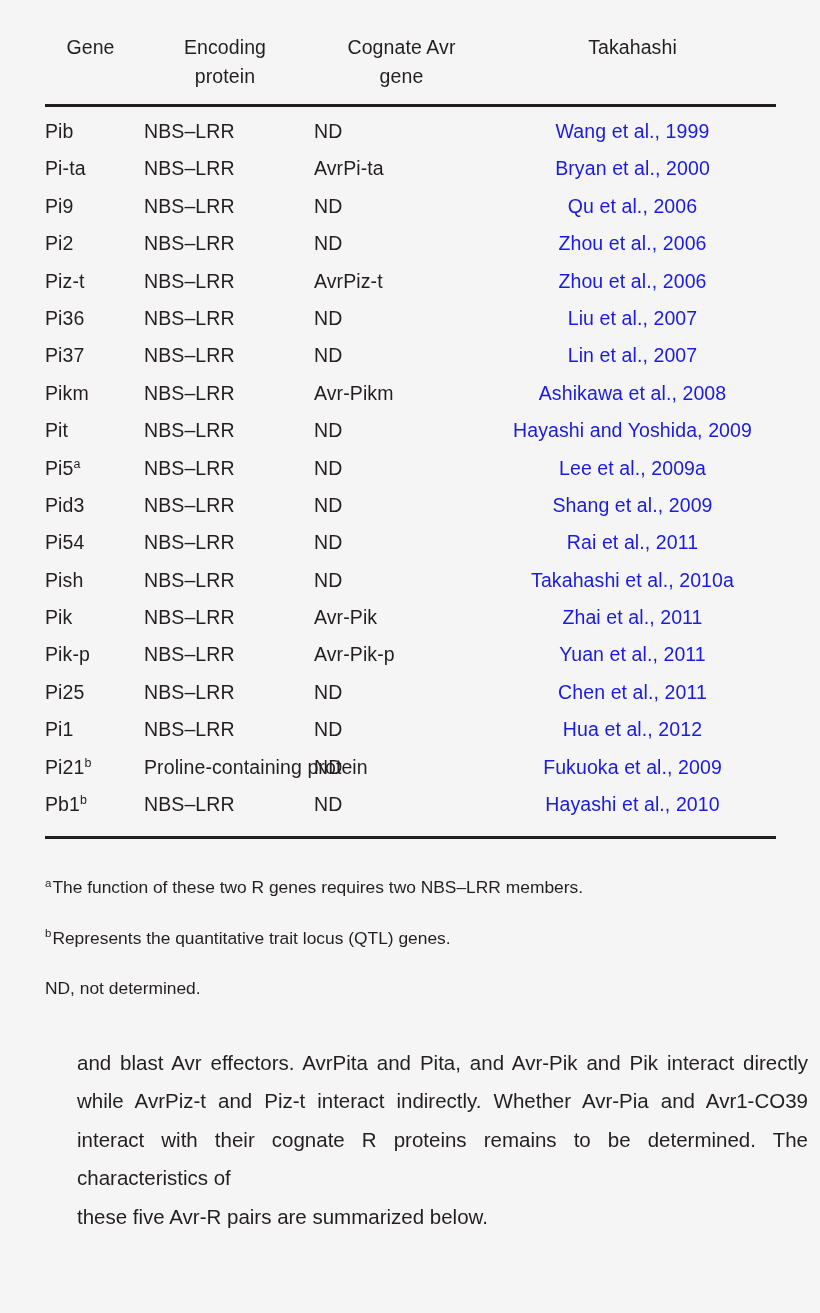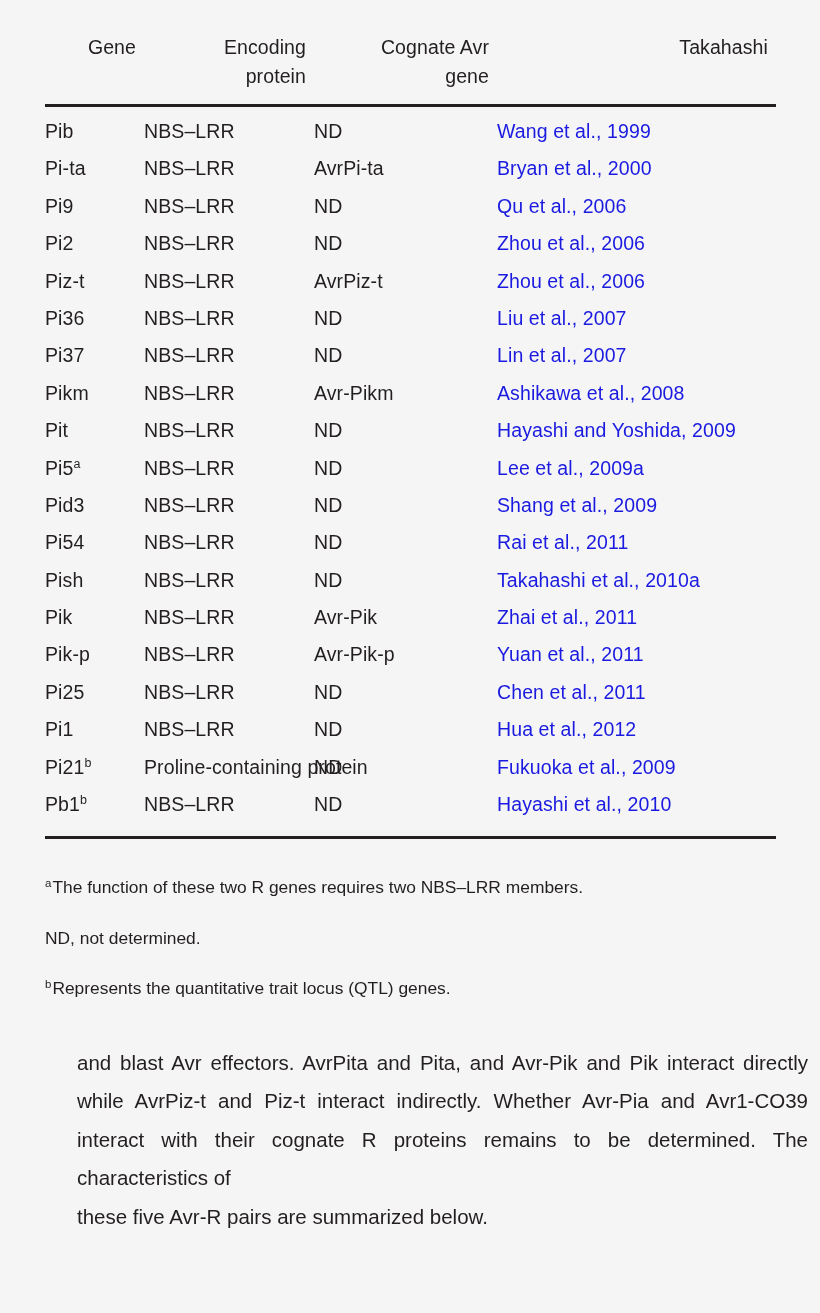--- a/index.html
+++ b/index.html
@@ -34,21 +34,21 @@
     width: 731px;
     table-layout: fixed;
     font-size: 19.5px;
   }
   table.rtable col.c-gene      { width: 99px; }
   table.rtable col.c-protein   { width: 170px; }
   table.rtable col.c-avr       { width: 183px; }
   table.rtable col.c-ref       { width: 279px; }
 
   table.rtable thead th {
-    text-align: right;
+    text-align: center;
     font-weight: 400;
     vertical-align: top;
     padding: 0 8px 0 0;
     line-height: 29px;
     color: #231f20;
     letter-spacing: 0.1px;
   }
   thead tr.head-row th {
     padding-bottom: 13px;
   }
@@ -63,20 +63,21 @@
     height: 37.4px;
     color: #231f20;
     letter-spacing: 0.1px;
     white-space: nowrap;
   }
   table.rtable tbody tr:first-child td {
     padding-top: 9px;
   }
   table.rtable tbody td.ref {
     color: #1a1ae0;
+    text-align: center;
   }
   td.multi {
     white-space: normal;
   }
   sup.fn {
     font-size: 0.64em;
     vertical-align: super;
     line-height: 0;
     letter-spacing: 0;
   }
@@ -270,24 +271,24 @@
         </tbody>
     </table>
     <div class="rule-bottom"></div>
   </div>
 
   <div class="footnotes">
     <div class="fnline">
       <sup class="fnmark">a</sup><span>The function of these two R genes requires two NBS–LRR members.</span>
     </div>
     <div class="fnline">
-      <span>ND, not determined.</span>
+      <sup class="fnmark">b</sup><span>Represents the quantitative trait locus (QTL) genes.</span>
     </div>
     <div class="fnline">
-      <sup class="fnmark">b</sup><span>Represents the quantitative trait locus (QTL) genes.</span>
+      <span>ND, not determined.</span>
     </div>
   </div>
 
   <div class="body-par">
     <span>and blast Avr effectors. AvrPita and Pita, and Avr-Pik and Pik interact directly while AvrPiz-t and Piz-t interact indirectly. Whether Avr-Pia and Avr1-CO39 interact with their cognate R proteins remains to be determined. The characteristics of</span>
     <span class="lastline">these five Avr-R pairs are summarized below.</span>
   </div>
 
 </div>
 

